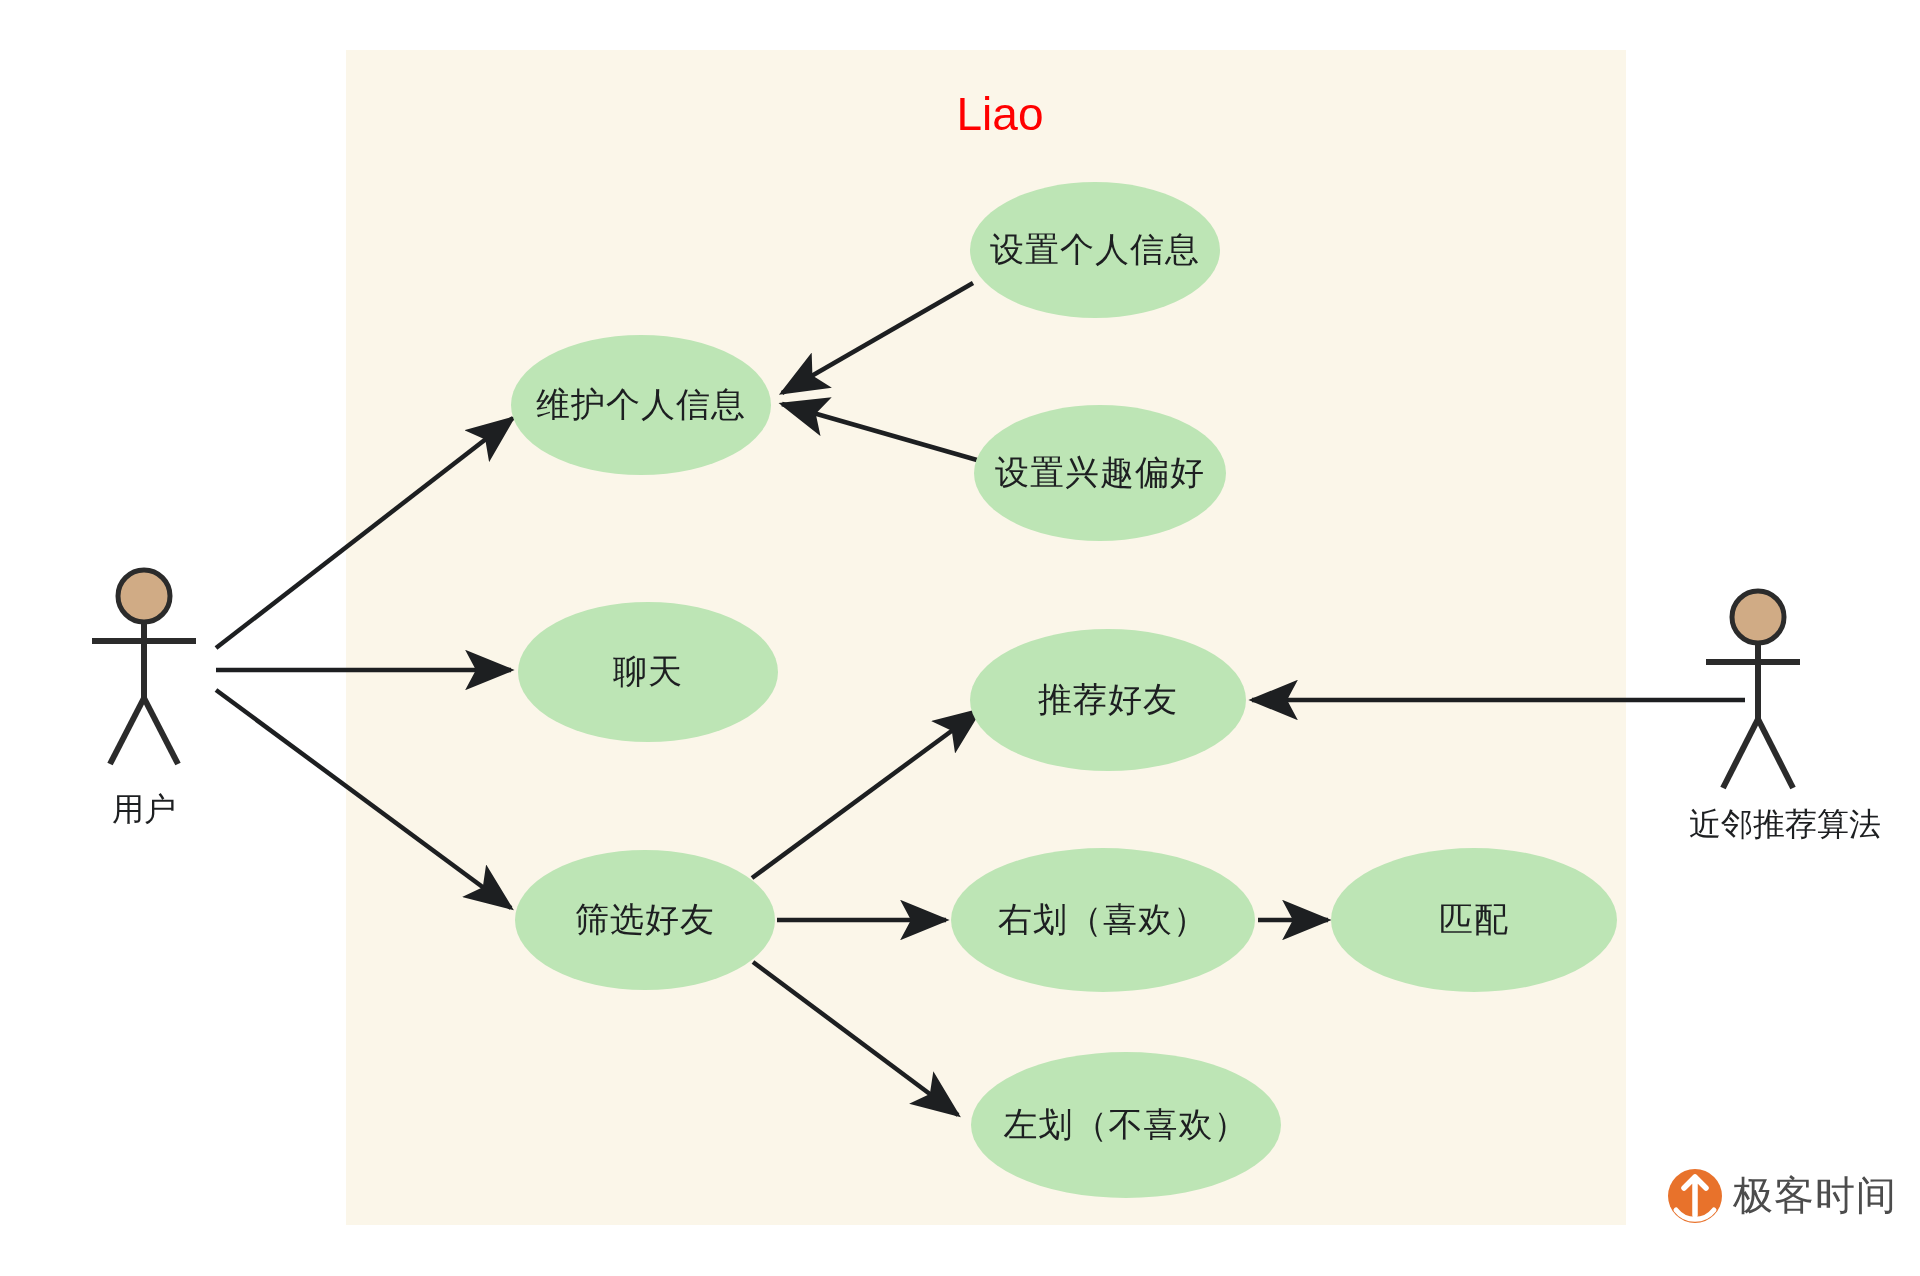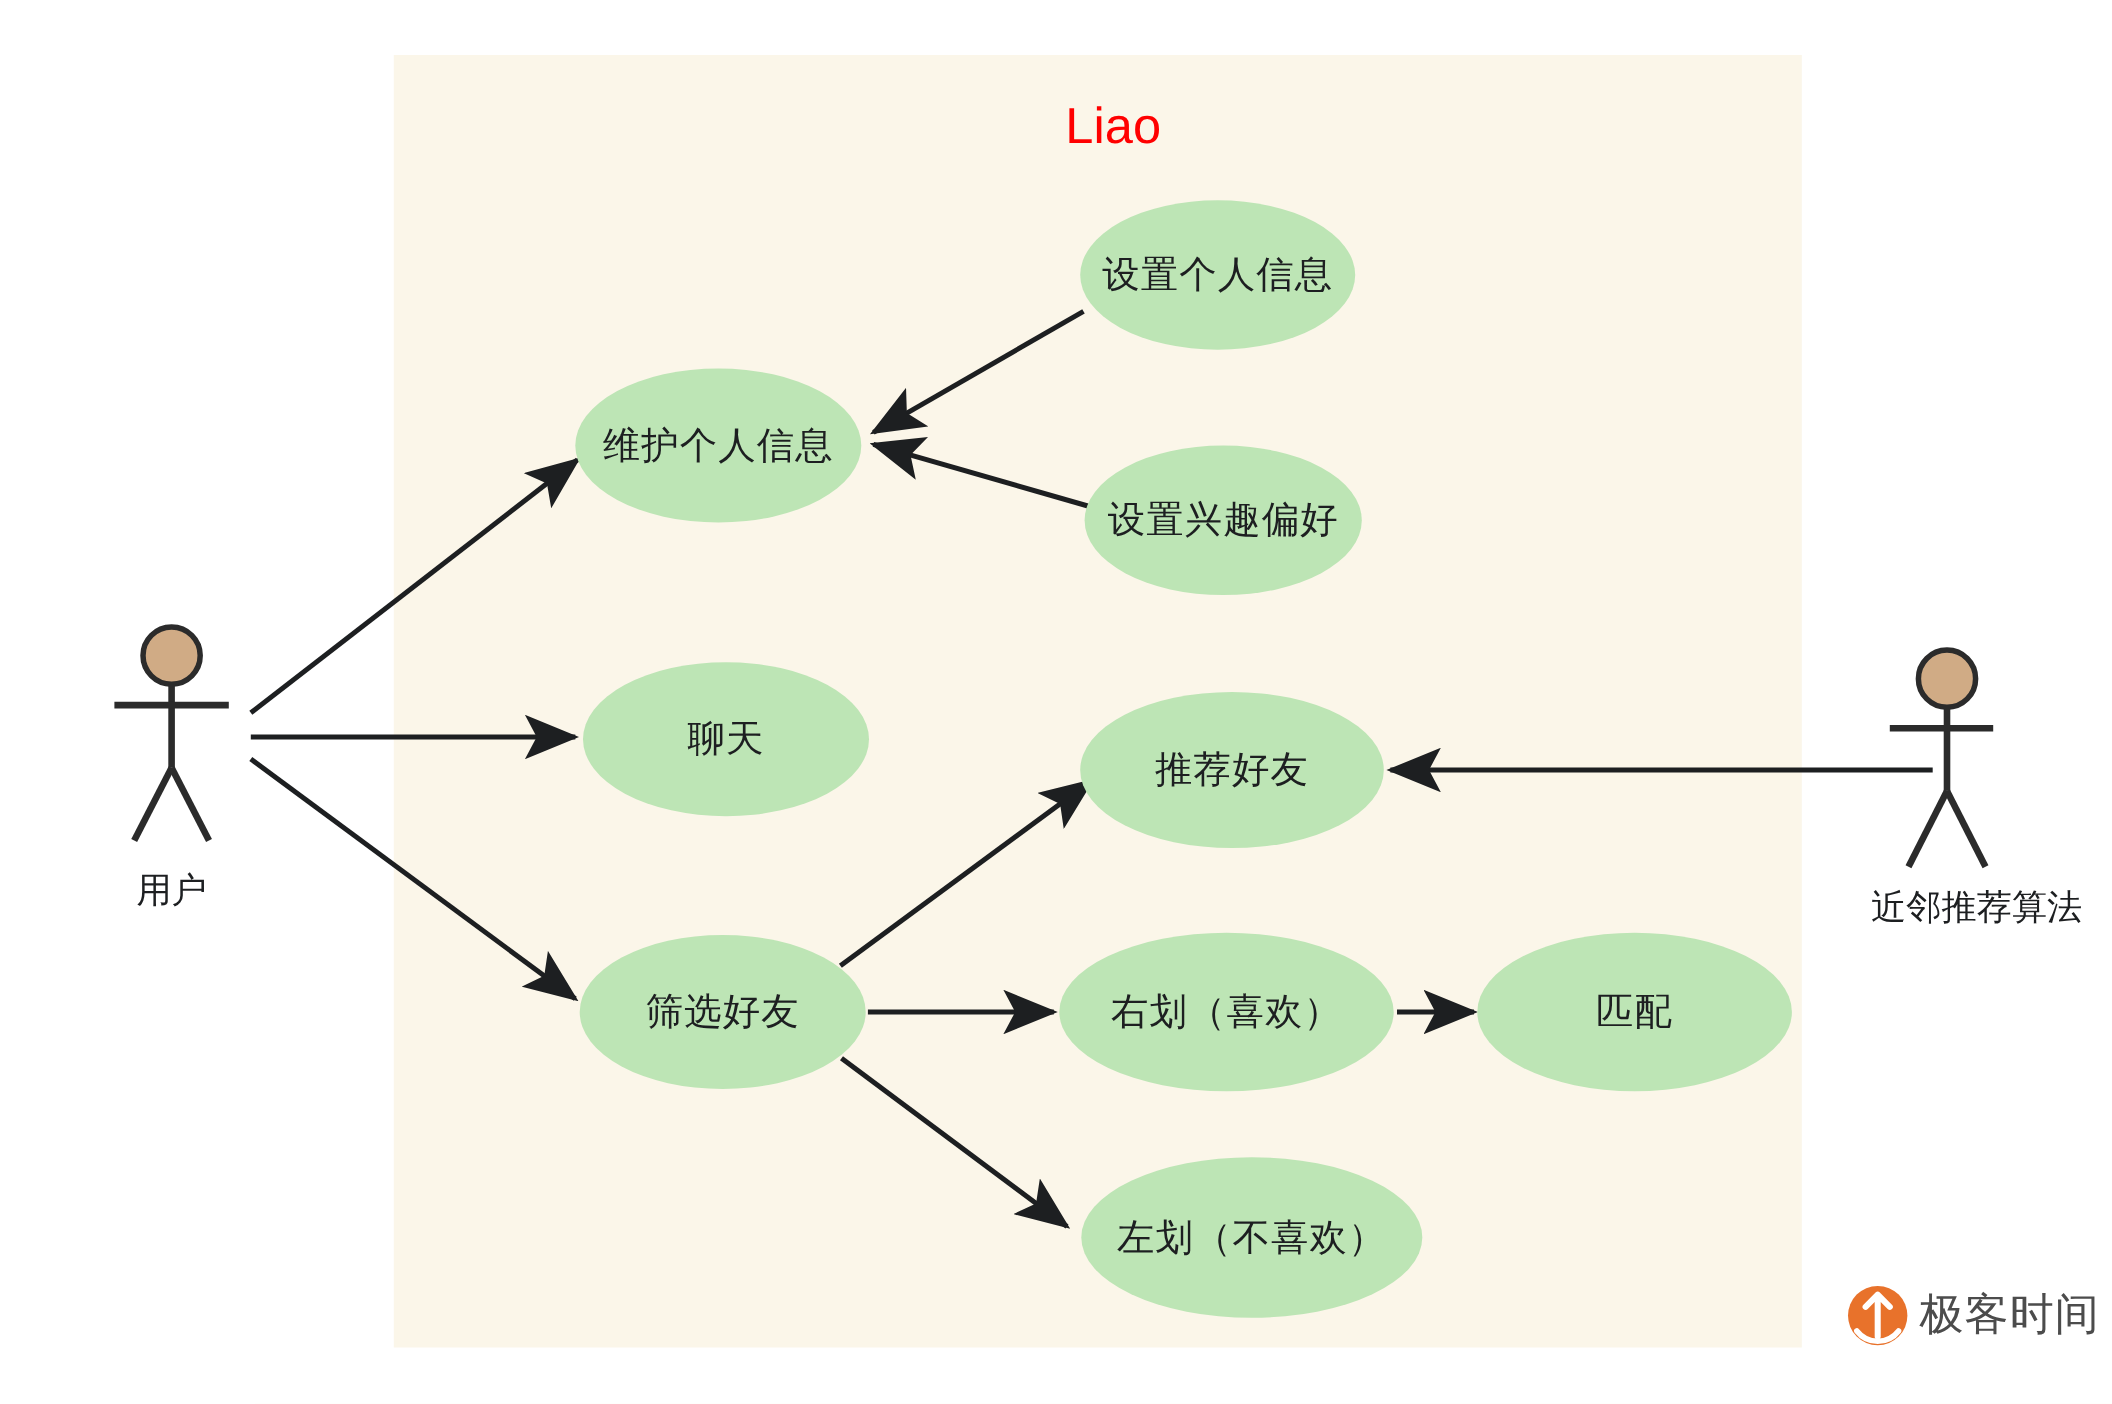--- a/index.html
+++ b/index.html
@@ -9,21 +9,21 @@
   }
   body {
     width: 1920px;
     height: 1276px;
     font-family: "Liberation Sans", "DejaVu Sans", sans-serif;
     overflow: hidden;
     position: relative;
   }
   #stage {
     position: absolute;
-    top: 0; left: 12px;
+    top: 0; left: 0;
     width: 1596px;
     height: 1276px;
   }
   svg#diagram {
     position: absolute;
     top: 0; left: 0;
     width: 1920px;
     height: 1276px;
   }
   .sys-title {

